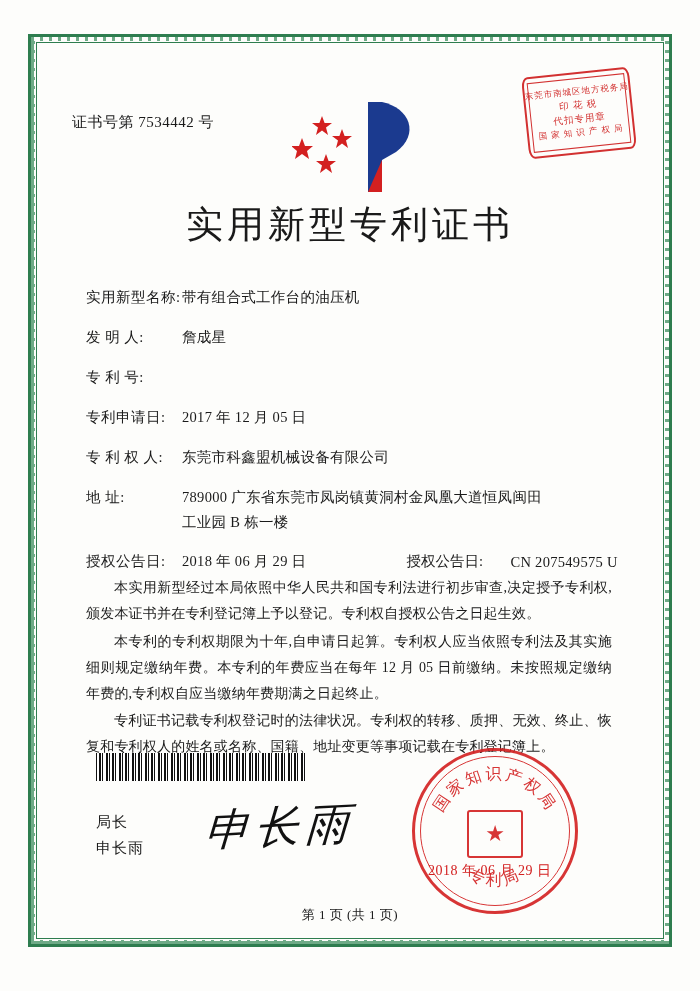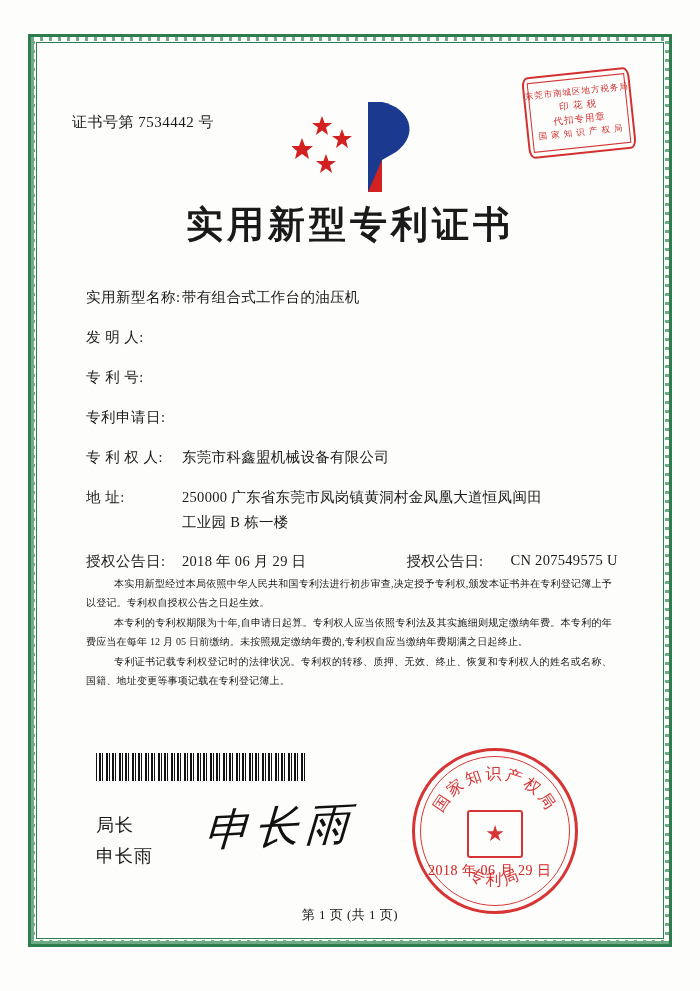--- a/index.html
+++ b/index.html
@@ -115,36 +115,36 @@
   }
   .seal-top .s-line.big { font-size: 9.5px; }
 
   .doc-title {
     position: absolute;
     left: 0;
     right: 0;
     top: 200px;
     text-align: center;
     font-size: 37px;
-    font-weight: bold;
+    font-weight: normal;
     letter-spacing: 4px;
     font-family: "DejaVu Serif", serif;
   }
 
   
   .fields {
     position: absolute;
     left: 86px;
     top: 288px;
     right: 70px;
     font-size: 14.5px;
   }
   .frow {
     display: flex;
-    align-items: flex-start;
+    align-items: flex-end;
     margin-bottom: 21px;
   }
   .flabel {
     width: 96px;
     flex: none;
     letter-spacing: .5px;
   }
   .fvalue {
     flex: 1;
     letter-spacing: .3px;
@@ -160,21 +160,21 @@
     margin-left: 96px;
     letter-spacing: .3px;
   }
 
   
   .body-text {
     position: absolute;
     left: 86px;
     right: 88px;
     top: 575px;
-    font-size: 10px;
+    font-size: 14px;
     line-height: 1.85;
     text-align: justify;
     letter-spacing: .2px;
   }
   .body-text p {
     margin: 0 0 2px 0;
     text-indent: 28px;
   }
 
   
@@ -190,21 +190,21 @@
       #111 3px 5px, #fff 5px 6px,
       #111 6px 7px, #fff 7px 10px,
       #111 10px 12px, #fff 12px 13px);
   }
 
   
   .sign-label {
     position: absolute;
     left: 96px;
     top: 810px;
-    font-size: 18px;
+    font-size: 15px;
     line-height: 1.7;
     letter-spacing: 1px;
   }
   .signature {
     position: absolute;
     left: 205px;
     top: 798px;
     font-size: 44px;
     color: #111;
     font-family: "DejaVu Serif", serif;
@@ -318,38 +318,40 @@
 
   <div class="fields">
 
     <div class="frow">
       <div class="flabel">实用新型名称:</div>
       <div class="fvalue">带有组合式工作台的油压机</div>
     </div>
 
     <div class="frow">
       <div class="flabel">发 明 人:</div>
+      <div class="fvalue">詹成星</div>
     </div>
 
     <div class="frow">
       <div class="flabel">专 利 号:</div>
     </div>
 
     <div class="frow">
       <div class="flabel">专利申请日:</div>
+      <div class="fvalue">2017 年 12 月 05 日</div>
     </div>
 
     <div class="frow">
       <div class="flabel">专 利 权 人:</div>
       <div class="fvalue">东莞市科鑫盟机械设备有限公司</div>
     </div>
 
     <div class="frow" style="margin-bottom:6px;margin-top:16px;">
       <div class="flabel">地 址:</div>
-      <div class="fvalue">250000 广东省东莞市凤岗镇黄洞村金凤凰大道恒凤闽田</div>
+      <div class="fvalue">789000 广东省东莞市凤岗镇黄洞村金凤凰大道恒凤闽田</div>
     </div>
     <div class="addr-second" style="margin-bottom:20px;">工业园 B 栋一楼</div>
 
     <div class="frow split">
       <div class="flabel">授权公告日:</div>
       <div class="fvalue">2018 年 06 月 29 日</div>
       <div class="flabel2">授权公告日:</div>
       <div class="fvalue">CN 207549575 U</div>
     </div>
   </div>

